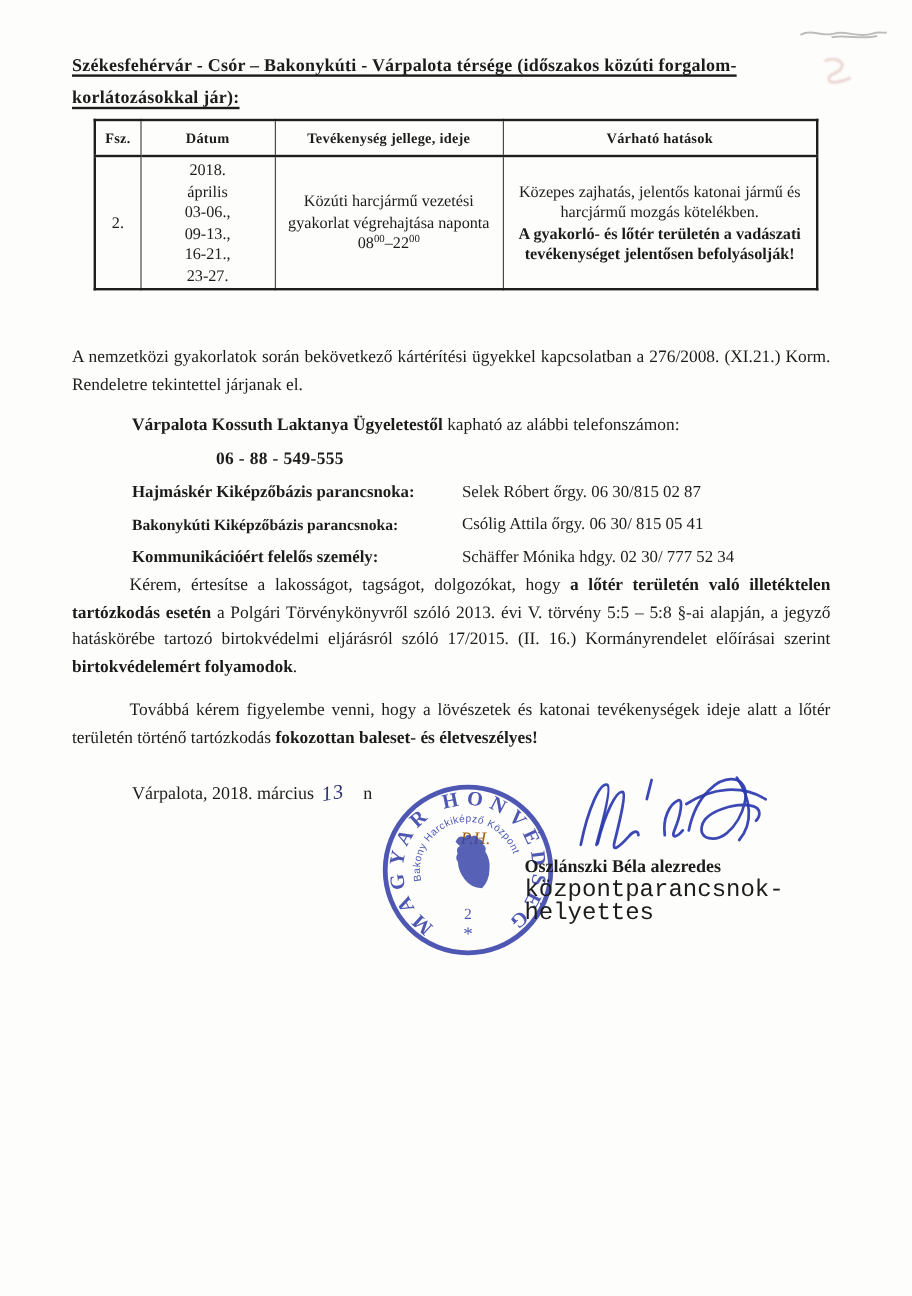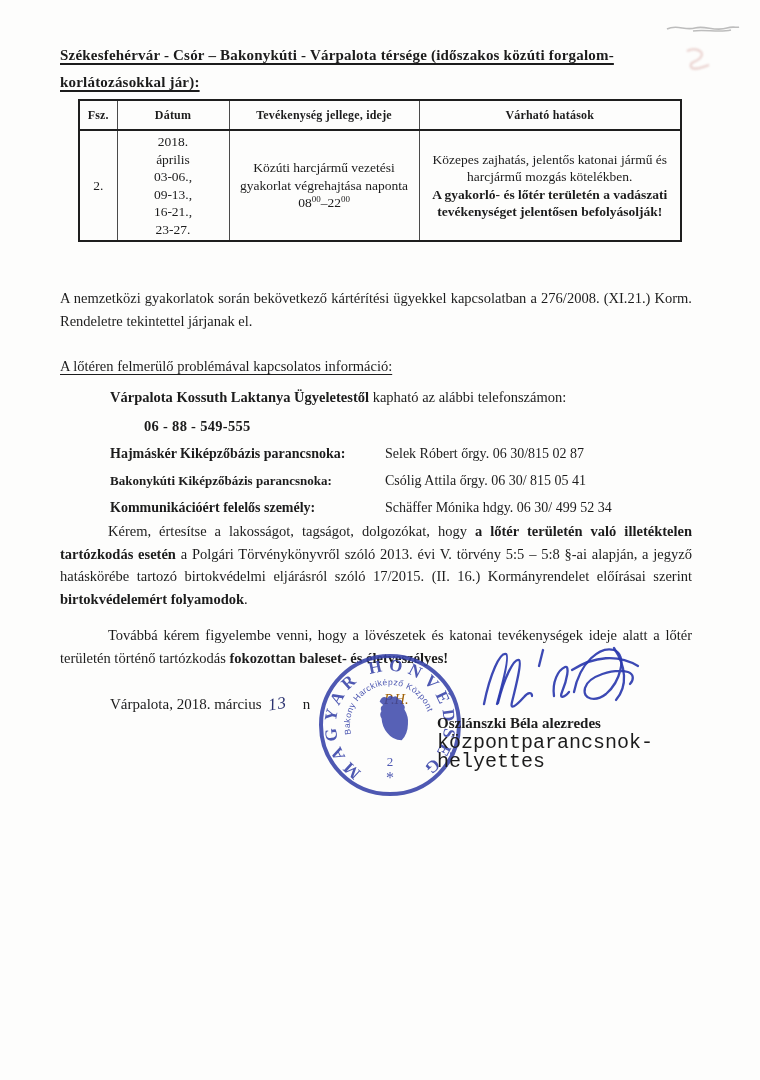--- a/index.html
+++ b/index.html
@@ -61,21 +61,21 @@
     margin:26px 0 0 0;
     font-size:14.5px;
     text-decoration:underline;
     text-underline-offset:3px;
   }
   .p-duty{
     margin:14px 0 0 50px;
     font-size:14.5px;
   }
   .phone{
-    margin:12px 0 0 84px;
+    margin:12px 0 0 120px;
     font-weight:bold;font-size:14.5px;letter-spacing:.3px;
   }
   .contacts{
     display:grid;
     grid-template-columns:275px 1fr;
     margin:10px 0 0 50px;
     row-gap:9px;
     font-size:14px;line-height:18px;
   }
   .contact-label{font-weight:bold;}
@@ -201,33 +201,32 @@
         <td class="c4cell">
           <div>Közepes zajhatás, jelentős katonai jármű és harcjármű mozgás kötelékben.</div>
           <div class="bold">A gyakorló- és lőtér területén a vadászati tevékenységet jelentősen befolyásolják!</div>
         </td>
       </tr>
     </tbody>
   </table>
 
   <p class="p-comp">A nemzetközi gyakorlatok során bekövetkező kártérítési ügyekkel kapcsolatban a 276/2008. (XI.21.) Korm. Rendeletre tekintettel járjanak el.</p>
 
-  <p class="p-infohead">A lőtéren felmerülő problémával kapcsolatos információ:</p>
 
   <p class="p-duty"><span class="bold">Várpalota Kossuth Laktanya Ügyeletestől</span><span> kapható az alábbi telefonszámon:</span></p>
 
   <div class="phone">06 - 88 - 549-555</div>
 
   <div class="contacts">
     <div class="contact-label">Hajmáskér Kiképzőbázis parancsnoka:</div>
     <div class="contact-value">Selek Róbert őrgy. 06 30/815 02 87</div>
     <div class="contact-label small">Bakonykúti Kiképzőbázis parancsnoka:</div>
     <div class="contact-value">Csólig Attila őrgy.  06 30/ 815 05 41</div>
     <div class="contact-label">Kommunikációért felelős személy:</div>
-    <div class="contact-value">Schäffer Mónika hdgy. 06 30/ 499 52 34</div>
+    <div class="contact-value">Schäffer Mónika hdgy. 02 30/ 777 52 34</div>
   </div>
 
   <p class="p-notify"><span>Kérem, értesítse a lakosságot, tagságot, dolgozókat, hogy </span><span class="bold">a lőtér területén való illetéktelen tartózkodás esetén</span><span> a Polgári Törvénykönyvről szóló 2013. évi V. törvény 5:5 – 5:8 §-ai alapján, a jegyző hatáskörébe tartozó birtokvédelmi eljárásról szóló 17/2015. (II. 16.) Kormányrendelet előírásai szerint </span><span class="bold">birtokvédelemért folyamodok</span><span>.</span></p>
 
   <p class="p-danger"><span>Továbbá kérem figyelembe venni, hogy a lövészetek és katonai tevékenységek ideje alatt a lőtér területén történő tartózkodás </span><span class="bold">fokozottan baleset- és életveszélyes!</span></p>
 
   <div class="date-line"><span>Várpalota, 2018. március</span><span class="handwriting">13</span><span>n</span></div>
 
   <div class="ph-mark">P.H.</div>
 

